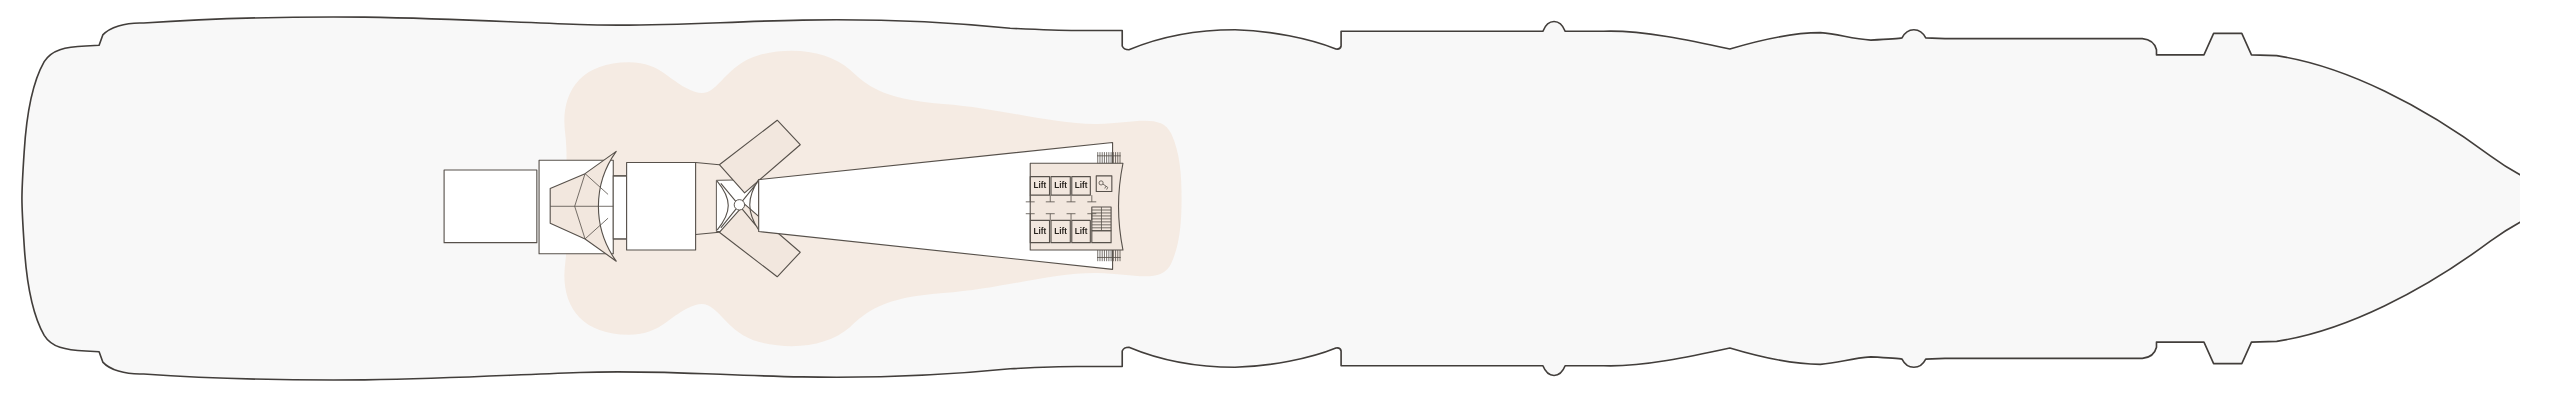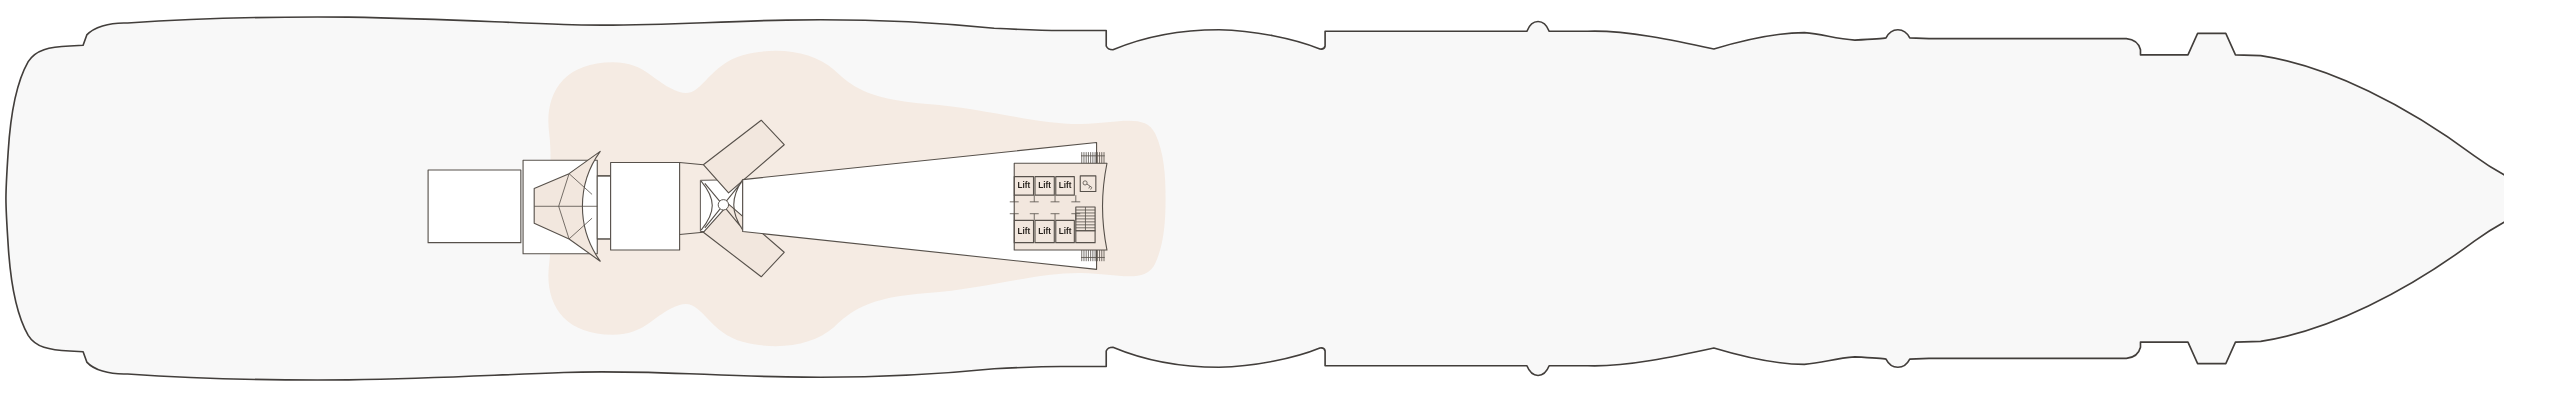--- a/index.html
+++ b/index.html
@@ -1,17 +1,17 @@
 <!DOCTYPE html>
 <html style="--page-bg: #ffffff; --hull-fill: #f8f8f8; --hull-stroke: #423e3b; --tint-blob: #f5ebe3; --tint-el: #f2e7de; --line: #57514b; --ink: #29241f;font-size:12px"><head>
 <meta charset="utf-8">
 <style>
   html,body{margin:0;padding:0;background:#ffffff;}
   .stage{position:relative;width:2504px;height:397px;background:var(--page-bg,#fff);overflow:hidden;
-         font-family:"Liberation Sans",sans-serif;}
+         font-family:"Liberation Sans",sans-serif;padding-left:16px;}
   svg{display:block;width:2576px;height:397px;}
   .hull{fill:var(--hull-fill);stroke:var(--hull-stroke);stroke-width:2.2;stroke-linejoin:round;}
   .tint{fill:var(--tint-blob);stroke:none;}
   .w{fill:#ffffff;stroke:var(--line);stroke-width:1.5;stroke-linejoin:round;}
   .b{fill:var(--tint-el);stroke:var(--line);stroke-width:1.5;stroke-linejoin:round;}
   .l{fill:none;stroke:var(--line);stroke-width:1.5;stroke-linejoin:round;}
   .thin{fill:none;stroke:var(--line);stroke-width:1.1;}
   .wn{fill:#ffffff;stroke:var(--line);stroke-width:1.3;}
   .lift-label{font:700 11px "Liberation Sans",sans-serif;fill:var(--ink);text-anchor:middle;}
 </style>

